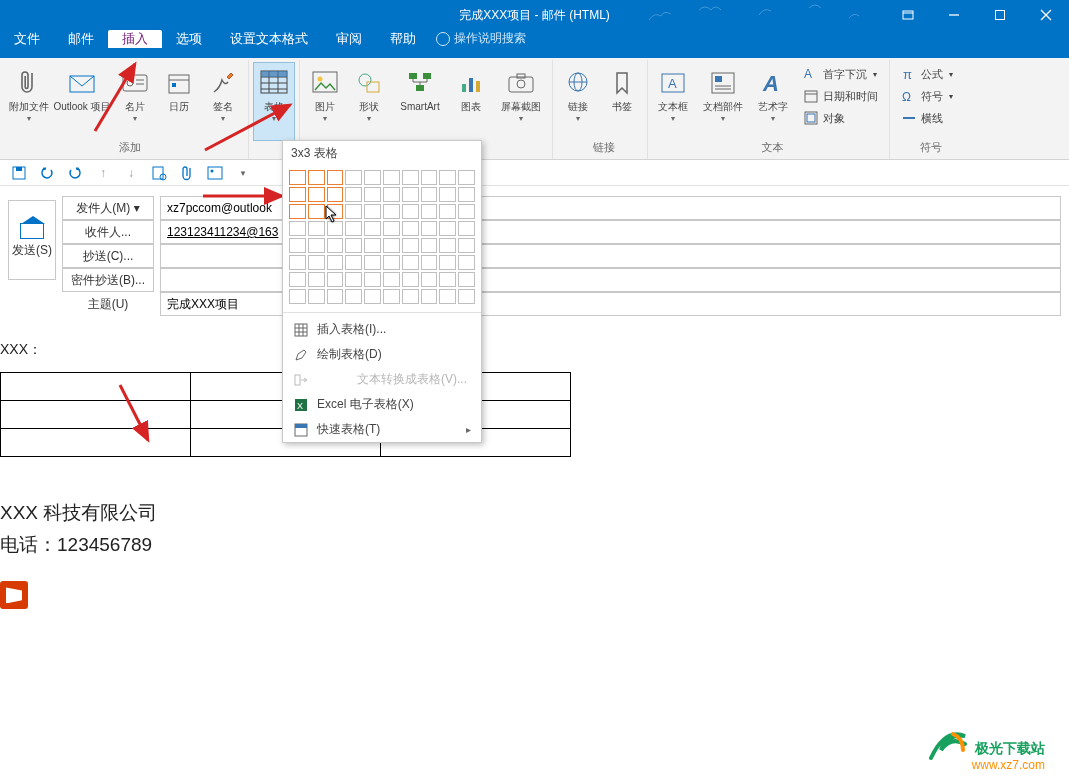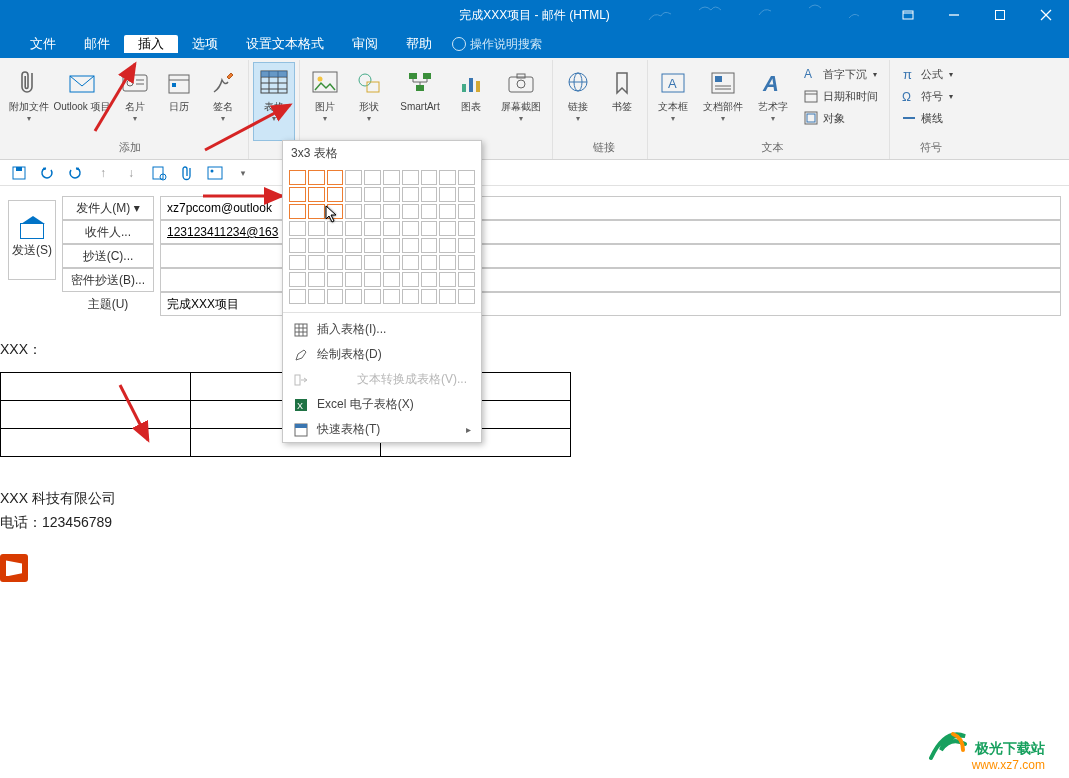--- a/index.html
+++ b/index.html
@@ -2,23 +2,23 @@
 <html><head>
 <meta charset="utf-8">
 <style>
 * { margin:0; padding:0; box-sizing:border-box; font-family:"Microsoft YaHei","Segoe UI",sans-serif; }
 body { width:1069px; height:778px; background:#fff; overflow:hidden; position:relative; font-size:12px; }
 .titlebar { height:30px; background:#0173c7; color:#fff; display:flex; align-items:center; position:relative; }
 .title-txt { position:absolute; left:50%; transform:translateX(-50%); font-size:12px; color:#fff; }
 .titlebar-btns { position:absolute; right:0; top:0; display:flex; height:30px; }
 .titlebar-btn { width:46px; height:30px; display:flex; align-items:center; justify-content:center; color:#fff; }
 .birds { position:absolute; right:180px; top:0; width:250px; height:30px; opacity:.25; pointer-events:none; }
-.ribtabs { height:28px; background:#0173c7; display:flex; align-items:center; padding-left:16px; }
+.ribtabs { height:28px; background:#0173c7; display:flex; align-items:flex-start; padding-left:0; }
 .ribtab { padding:0 14px; color:#fff; display:flex; align-items:center; font-size:13px; border-top-left-radius:2px; border-top-right-radius:2px; cursor:pointer;}
-.ribtab.active { background:#fff; color:#000000; }
+.ribtab.active { background:#fff; color:#701a75; }
 .tell-me { display:flex; align-items:center; color:#cde6f7; margin-left:6px; font-size:12px; gap:4px; }
 .bulb { width:14px; height:14px; border:1px solid #cde6f7; border-radius:50%; display:inline-block; position:relative;}
 .ribbon { height:102px; background:#f3f3f3; border-bottom:1px solid #d4d4d4; display:flex; padding:2px 0 0 4px; }
 .ribgrp { display:flex; flex-direction:column; align-items:center; border-right:1px solid #e1e1e1; padding:2px 4px 0 4px; height:100%; }
 .ribgrp-top { display:flex; gap:2px; flex:1; }
 .ribgrp-label { font-size:11px; color:#6a6a6a; padding:2px 0 4px 0; text-align:center;margin-left:8px; }
 .bigbtn { display:flex; flex-direction:column; align-items:center; justify-content:flex-start; width:42px; padding-top:4px; cursor:pointer; border:1px solid transparent;}
 .bigbtn.selected { background:#cde6f7; border:1px solid #92c0e0;}
 .bigbtn .ic { width:32px; height:32px; display:flex; align-items:center; justify-content:center; }
 .bigbtn .lb { font-size:10px; color:#444; text-align:center; line-height:12px; margin-top:2px; }
@@ -34,21 +34,21 @@
 .sendbox .env:before { content:""; position:absolute; left:0; top:-8px; width:0; height:0; border-left:12px solid transparent; border-right:12px solid transparent; border-bottom:8px solid #0173c7;}
 .fields { flex:1; display:flex; flex-direction:column; gap:0;}
 .fieldrow { display:flex; align-items:center; gap:6px;}
 .fieldlabel { width:92px; height:24px; border:1px solid #c8c8c8; background:#fff; font-size:12px; color:#333; display:flex; align-items:center; justify-content:center;}
 .fieldlabel.plain { border:none; background:none; justify-content:center;}
 .fieldinput { flex:1; height:24px; border:1px solid #c8c8c8; padding:0 6px; font-size:12px; display:flex; align-items:center;}
 .fieldinput .uline { text-decoration:underline;}
 .body { padding:14px 0; font-size:14px; color:#222; line-height:1.7;}
 .body-table { border-collapse:collapse; margin:10px 0 30px 0;}
 .body-table td { border:1px solid #000; width:190px; height:28px;}
-.sig { margin-top:30px; font-size:14px; line-height:1.7;}
+.sig { margin-top:40px; font-size:19px; line-height:1.7;}
 .offlogo { width:28px; height:28px; background:#d83b01; border-radius:3px; display:inline-block; position:relative; margin-top:20px;}
 .offlogo:before { content:""; position:absolute; left:6px; top:6px; width:16px; height:16px; background:#fff; clip-path:polygon(0 0,100% 20%,100% 80%,0 100%);}
 .arrow-red { position:absolute; pointer-events:none; }
 .arrow-red svg { overflow:visible;}
 .watermark { position:absolute; right:24px; bottom:6px; text-align:right; font-size:12px;}
 .watermark .brand { color:#17a05e; font-weight:bold; font-size:14px;}
 .watermark .url { color:#ff9000; font-size:12px;}
 .wm-swirl { position:absolute; right:100px; bottom:10px; width:46px; height:40px;}
 
 .popup { position:absolute; left:282px; top:140px; width:200px; background:#fff; border:1px solid #c8c8c8; box-shadow:2px 2px 6px rgba(0,0,0,.25); z-index:50;}

